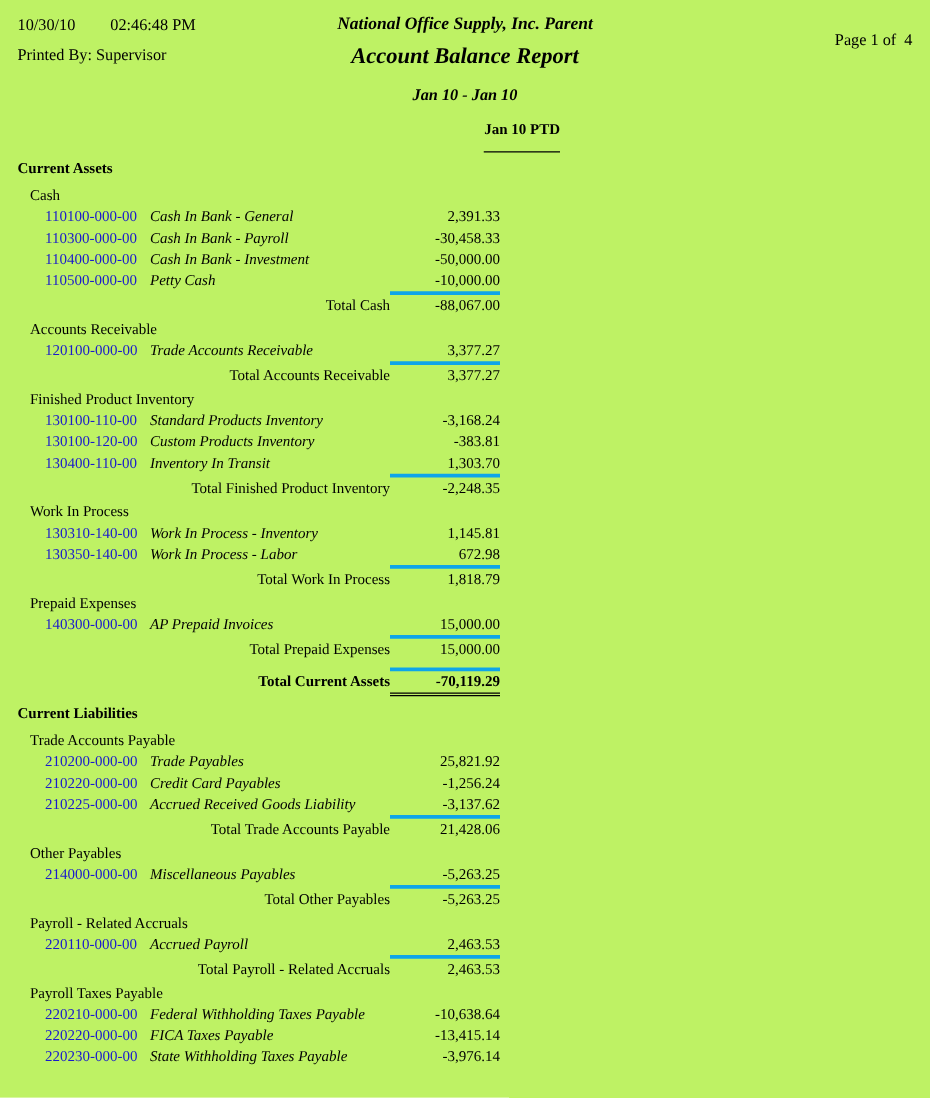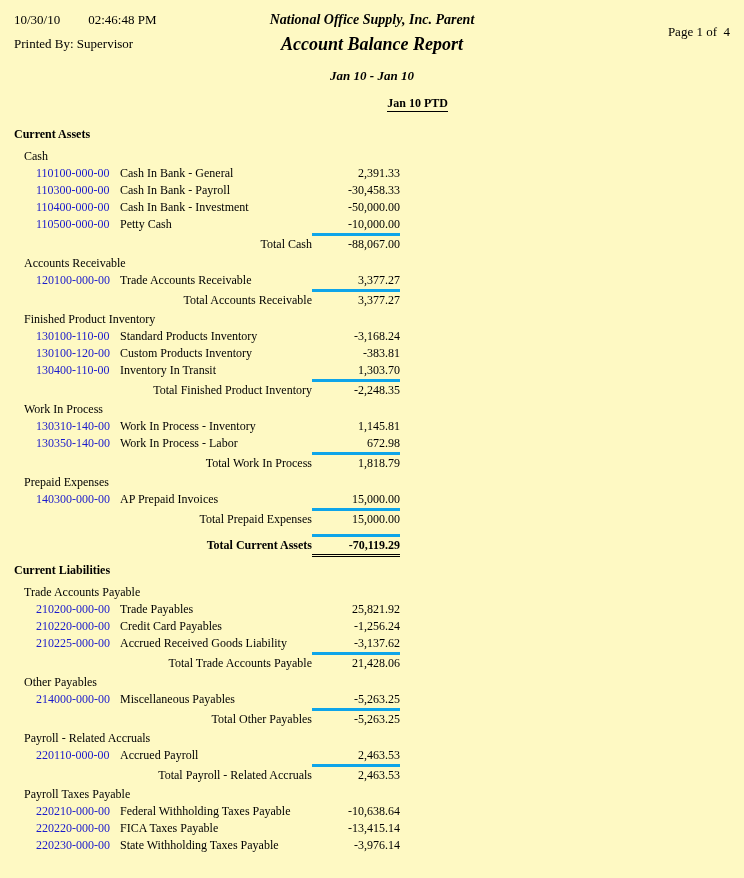--- a/index.html
+++ b/index.html
@@ -2,44 +2,44 @@
 <html style="--link-color: #1a1acc;"><head>
 <meta charset="utf-8">
 <style>
   * { margin: 0; padding: 0; box-sizing: border-box; }
   html, body { background: #ffffff; }
   body {
     width: 744px; height: 878px;
     font-family: "Liberation Serif", serif;
     color: #000; overflow: hidden;
   }
-  .page { position: relative; width: 744px; height: 878px; background: #fef9c3; }
+  .page { position: relative; width: 744px; height: 878px; background: #bef264; }
 
   
   .hdr-left  { position: absolute; left: 14px; top: 12px; font-size: 13px; }
   .hdr-left .time { margin-left: 28px; }
   .hdr-left .line2 { margin-top: 8px; }
   .hdr-center { position: absolute; left: 0; right: 0; top: 12px; text-align: center; font-style: italic; }
   .company { font-weight: bold; font-size: 14px; }
   .rtitle  { font-weight: bold; font-size: 18px; margin-top: 6px; }
   .period  { font-weight: bold; font-size: 13px; margin-top: 13px; }
   .hdr-right { position: absolute; right: 14px; top: 12px; font-size: 13px; white-space: pre; margin-top: 12px; }
 
   .col-header { position: absolute; top: 95px; left: 0; width: 448px; text-align: right;
                 font-weight: bold; font-size: 12px; height: 17px; line-height: 17px; }
-  .col-header span { border-bottom: 1px solid #000; padding-bottom: 1px; }
+  .col-header span { border-bottom: 1px solid #000; padding-bottom: 11px; }
 
   
   #report-body { position: absolute; top: 118px; left: 0; width: 696px; }
   .section-title { font-weight: bold; font-size: 12px; margin: 8px 0 0 14px; height: 17px; line-height: 17px; }
   .group-name    { font-size: 12px; margin: 5px 0 0 24px; height: 17px; line-height: 17px; }
   .row { display: flex; align-items: baseline; height: 17px; line-height: 17px;
          font-size: 12px; padding-right: 296px; }
   .acct-no   { margin-left: 36px; width: 84px; color: var(--link-color, #0000cc); cursor: pointer; }
-  .acct-name { flex: 1; }
+  .acct-name { flex: 1; font-style: italic; }
   .amount    { width: 88px; text-align: right; }
   .total-label { margin-left: 24px; flex: 1; text-align: right; }
   .ruled  { border-top: 3px solid #0ea5e9; }
   .double { border-bottom: 3px double #000; }
   .bold   { font-weight: bold; }
   .section-total-row { margin-top: 9px; margin-bottom: 11px; }
 </style>
 </head>
 <body>
 

